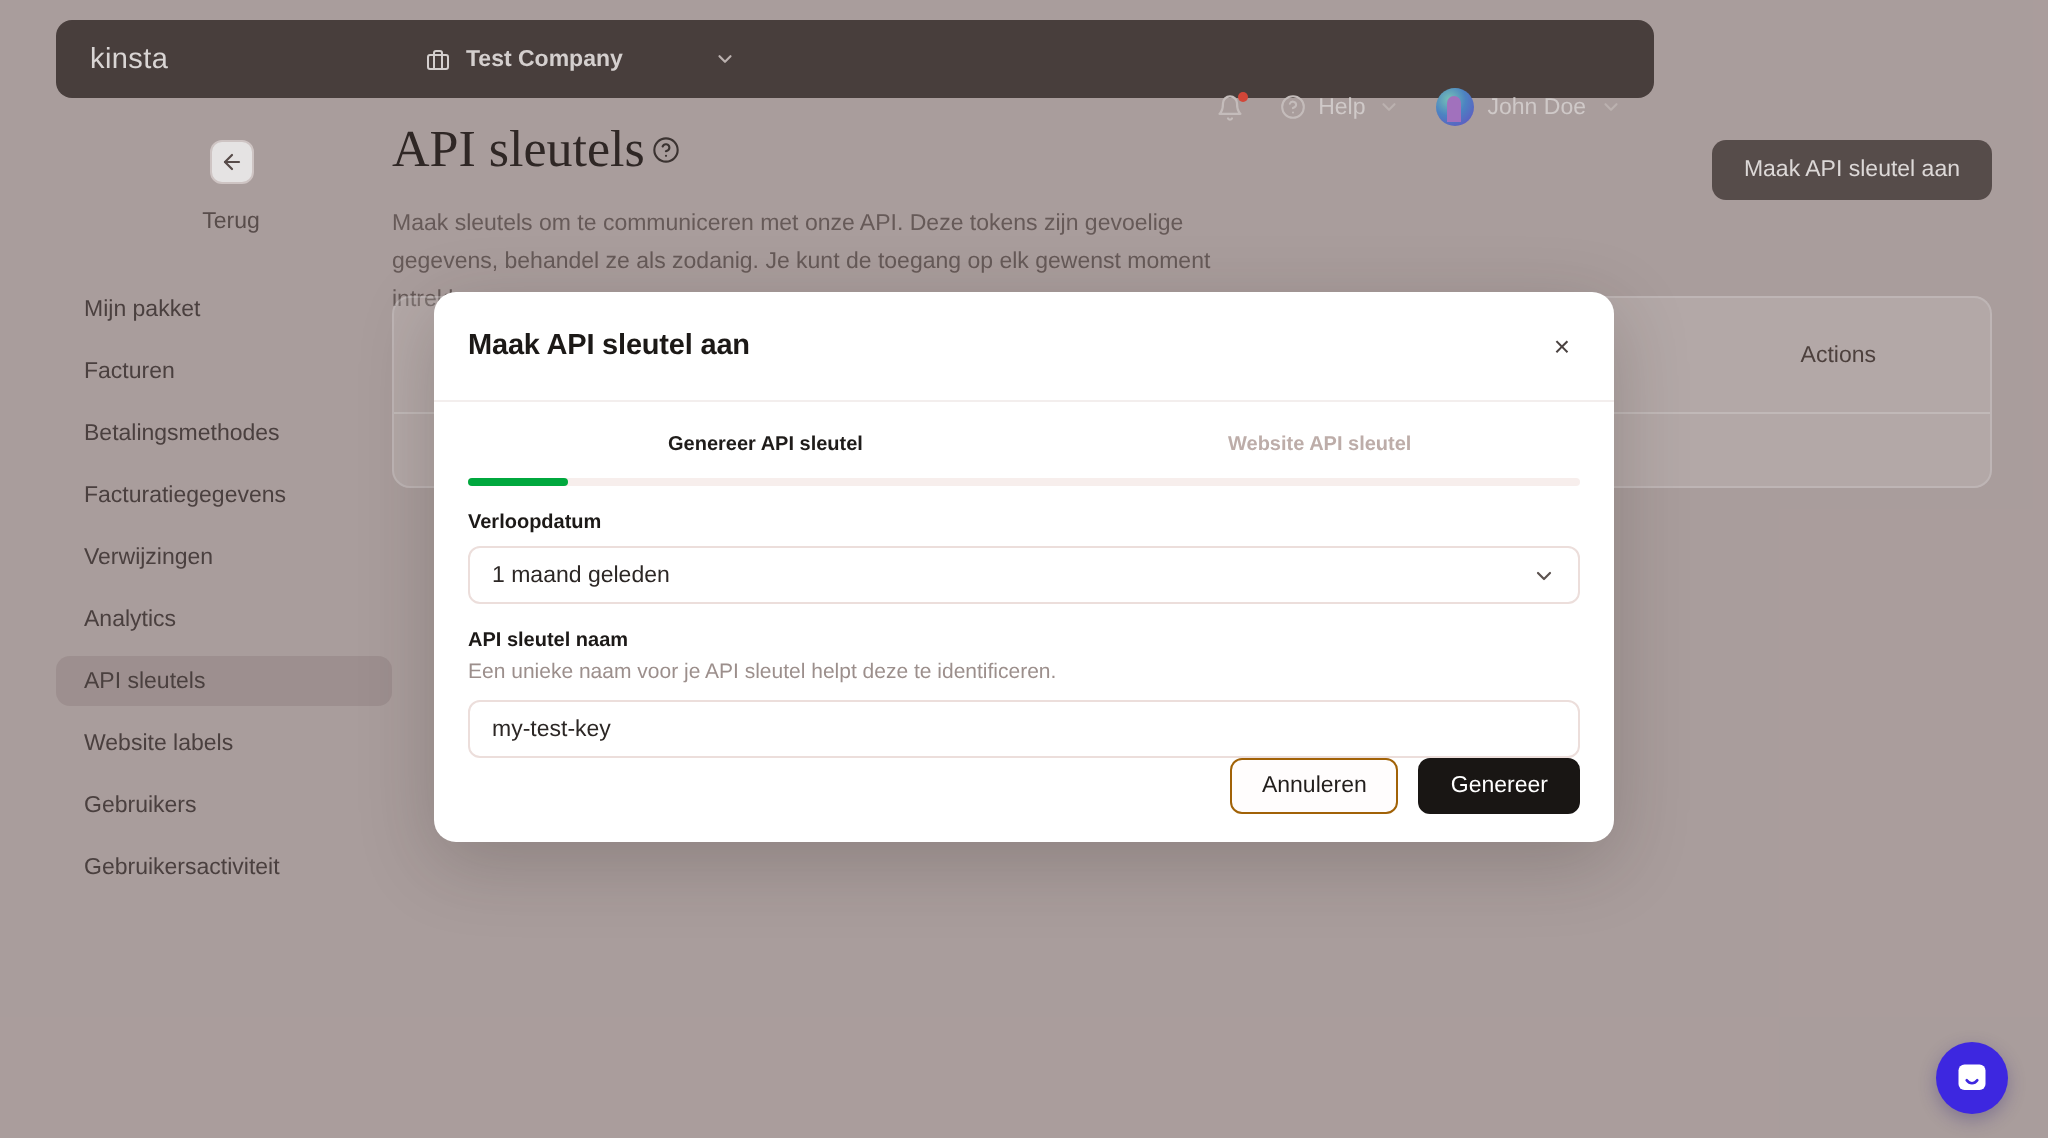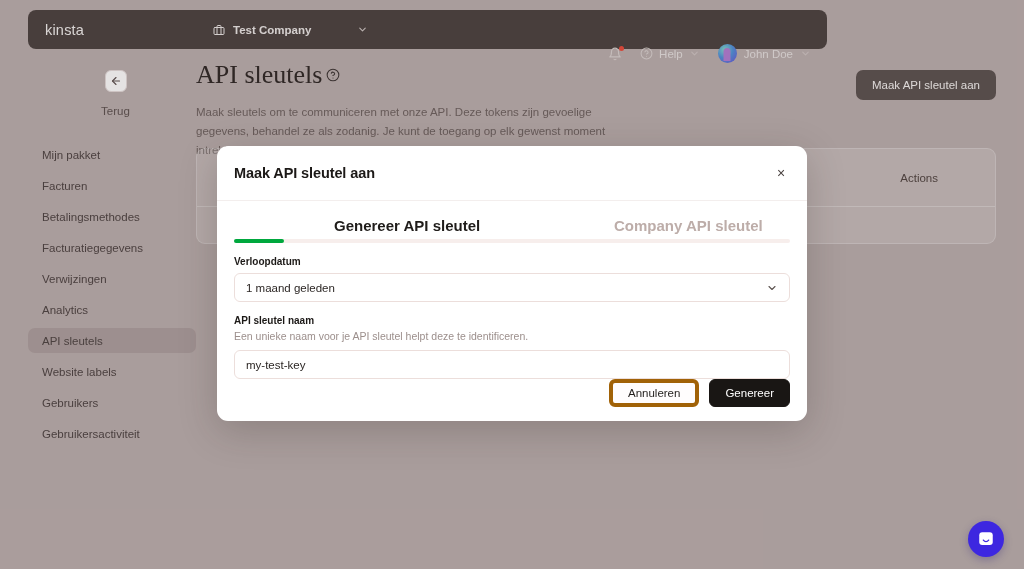--- a/index.html
+++ b/index.html
@@ -146,21 +146,21 @@
   .modal-close {
     margin-left: auto; color: #4a4240;
     width: 18px; height: 18px;
     display: flex; align-items: center; justify-content: center;
     font-size: 14px; background: none; border: none; cursor: pointer;
     font-family: "Liberation Sans", sans-serif;
   }
   .stepper { padding: 16px 17px 0 17px; }
   .step-labels { display: flex; position: relative; height: 16px; }
   .step {
-    font-size: 15px; font-weight: bold;
+    font-size: 10px; font-weight: bold;
     position: absolute;
   }
   .step.s1 { left: 100px; color: #1f1c1a; }
   .step.s2 { left: 380px; color: #bdada9; }
   .progress-track {
     margin-top: 6px; height: 4px; border-radius: 2px;
     background: #f7eeec; position: relative;
   }
   .progress-fill {
     position: absolute; left: 0; top: 0; height: 4px;
@@ -186,21 +186,21 @@
   .field-group { margin-bottom: 13px; }
   .field-group.last { margin-bottom: 0; }
 
   .modal-foot {
     position: absolute; left: 0; right: 0; bottom: 0;
     height: 56px; display: flex; align-items: center;
     justify-content: flex-end; gap: 10px; padding-right: 17px;
   }
   .btn-secondary {
     height: 28px; padding: 0 15px;
-    background: #fffdfd; border: 4px solid #a16207;
+    background: #fffdfd; border: 1px solid #a16207;
     border-radius: 6px; color: #221e1c; font-size: 11.5px;
     font-family: "Liberation Sans", sans-serif; cursor: pointer;
   }
   .btn-primary {
     height: 28px; padding: 0 15px;
     background: #191614; border: 1px solid #191614;
     border-radius: 6px; color: #ffffff; font-size: 11.5px;
     font-family: "Liberation Sans", sans-serif; cursor: pointer;
   }
 
@@ -346,21 +346,21 @@
 
   <div class="modal">
     <div class="modal-head">
       <div class="modal-title">Maak API sleutel aan</div>
       <button class="modal-close">×</button>
     </div>
 
     <div class="stepper">
       <div class="step-labels">
         <span class="step s1">Genereer API sleutel</span>
-        <span class="step s2">Company API sleutel</span>
+        <span class="step s2">Website API sleutel</span>
       </div>
       <div class="progress-track">
         <div class="progress-fill"></div>
       </div>
     </div>
 
     <div class="form">
       <div class="field-group">
         <div class="field-label">Verloopdatum</div>
         <div class="select-box">

